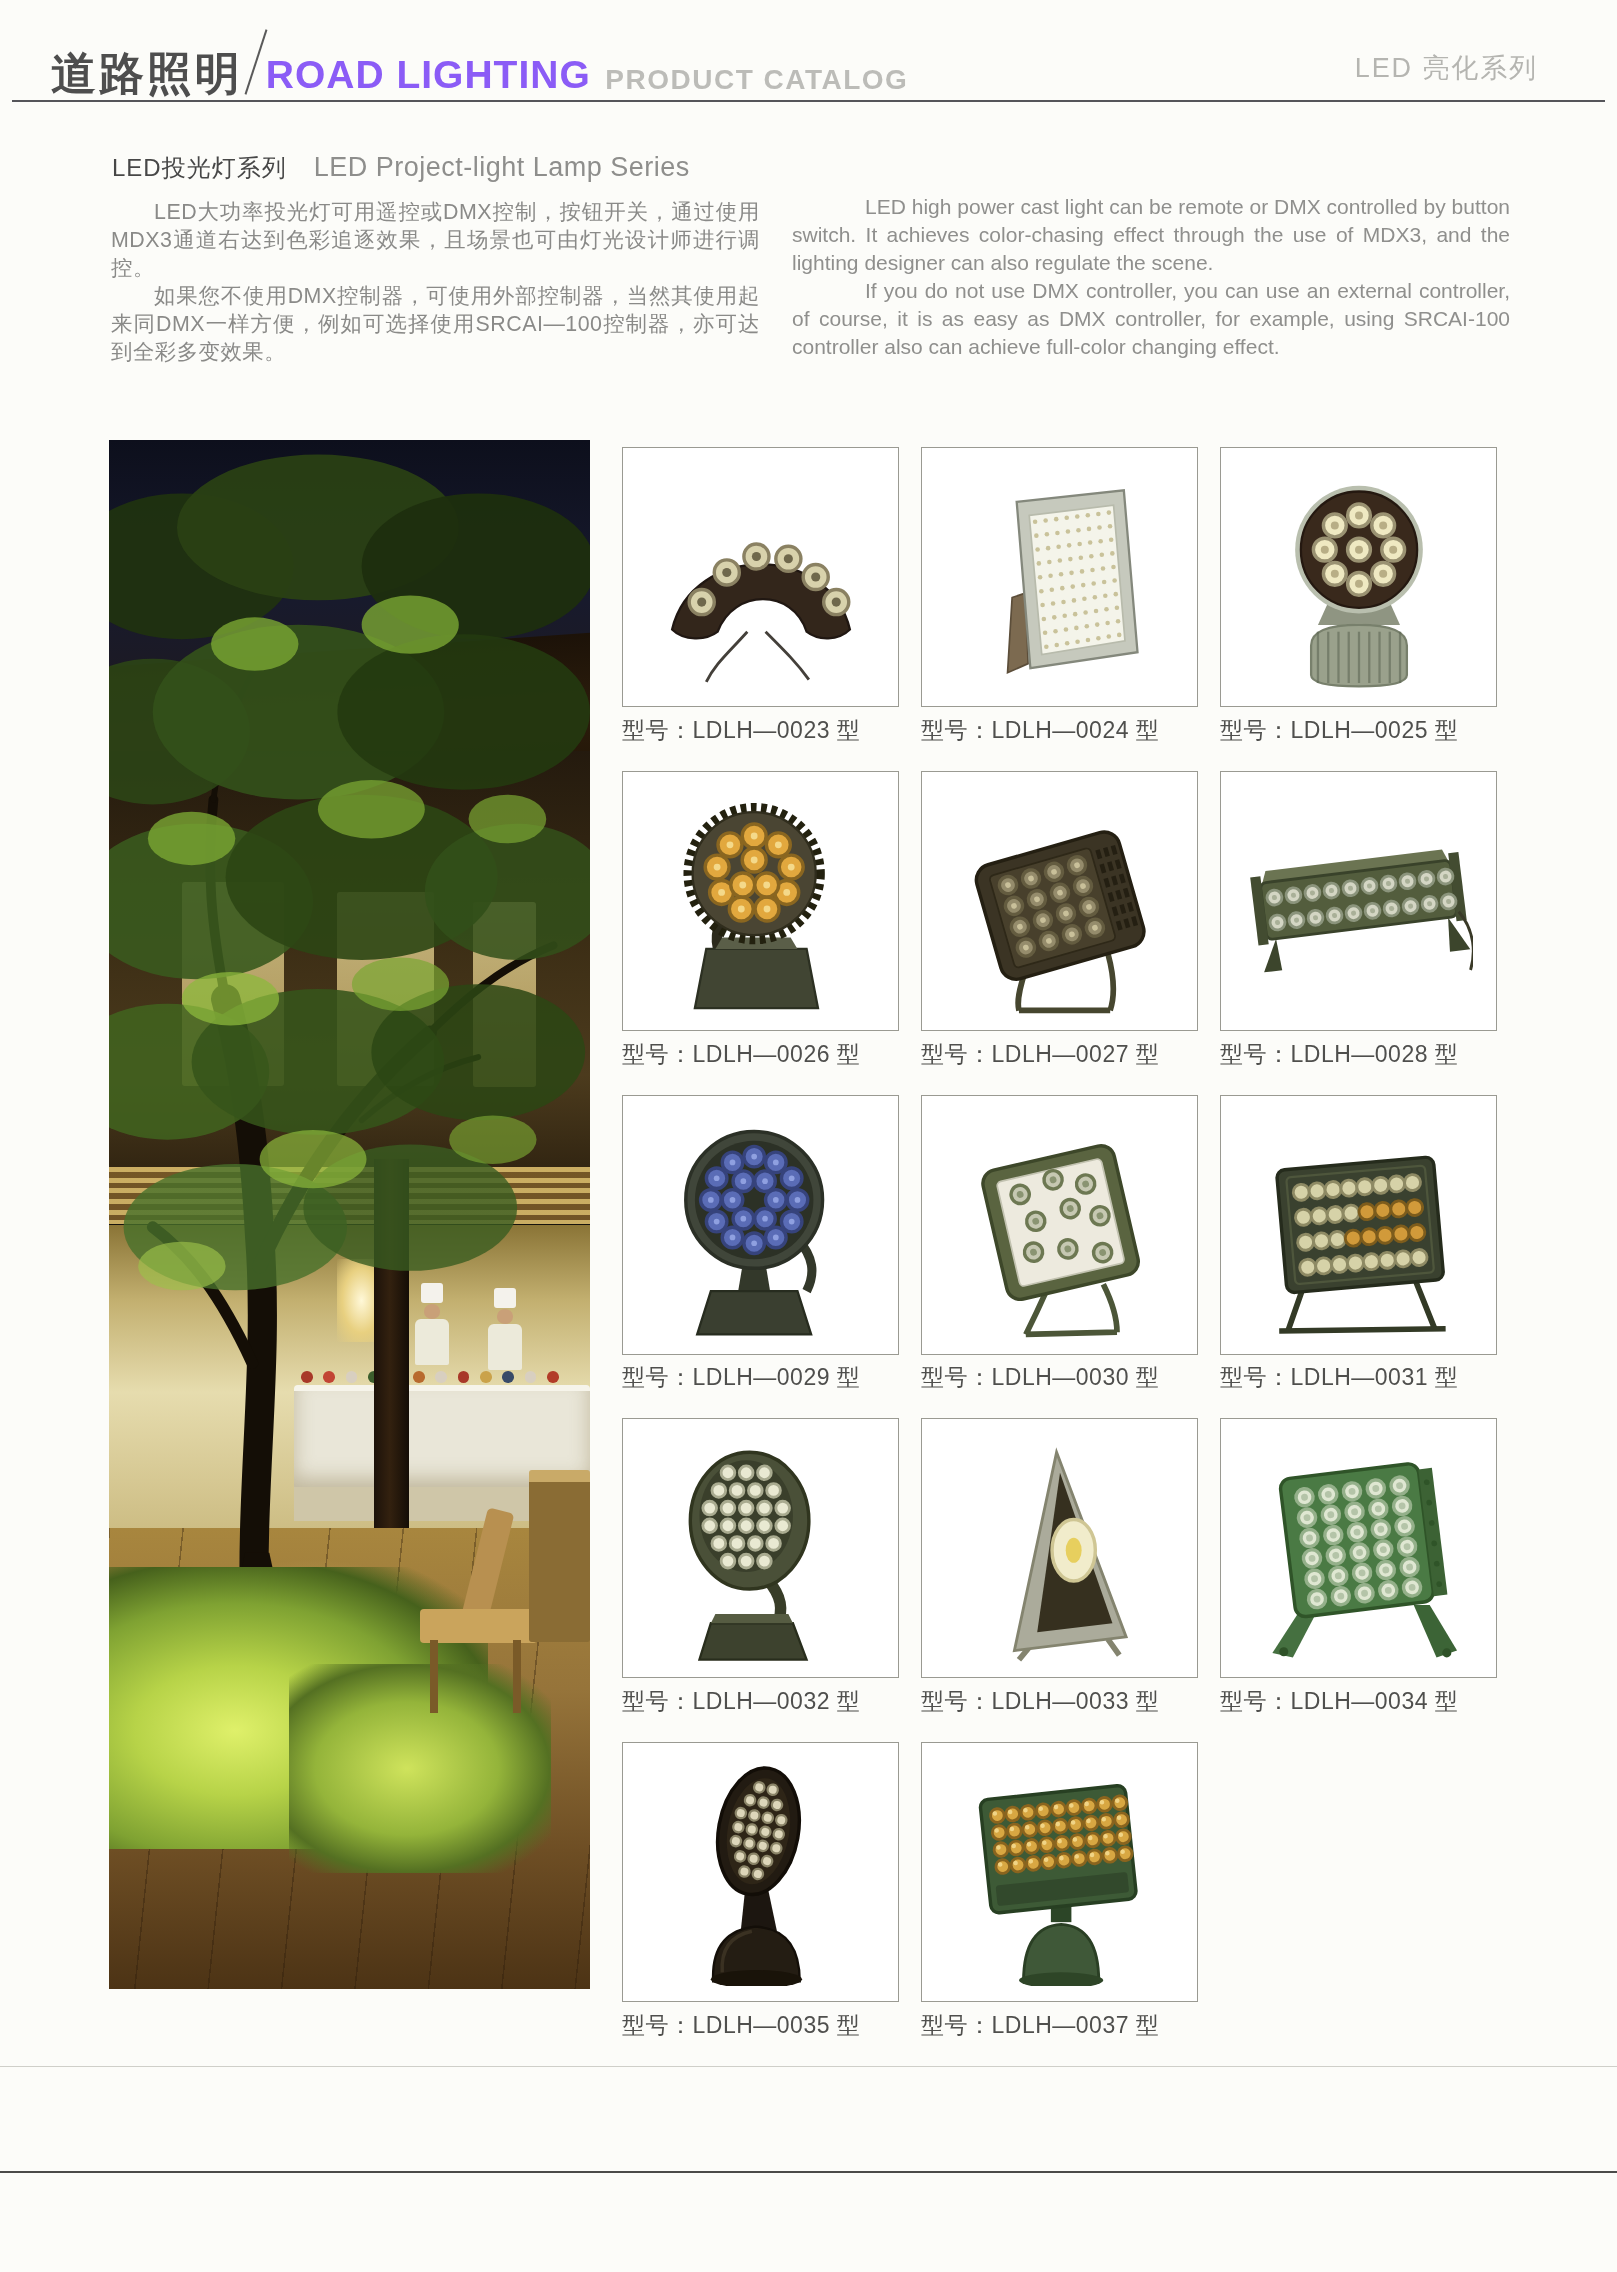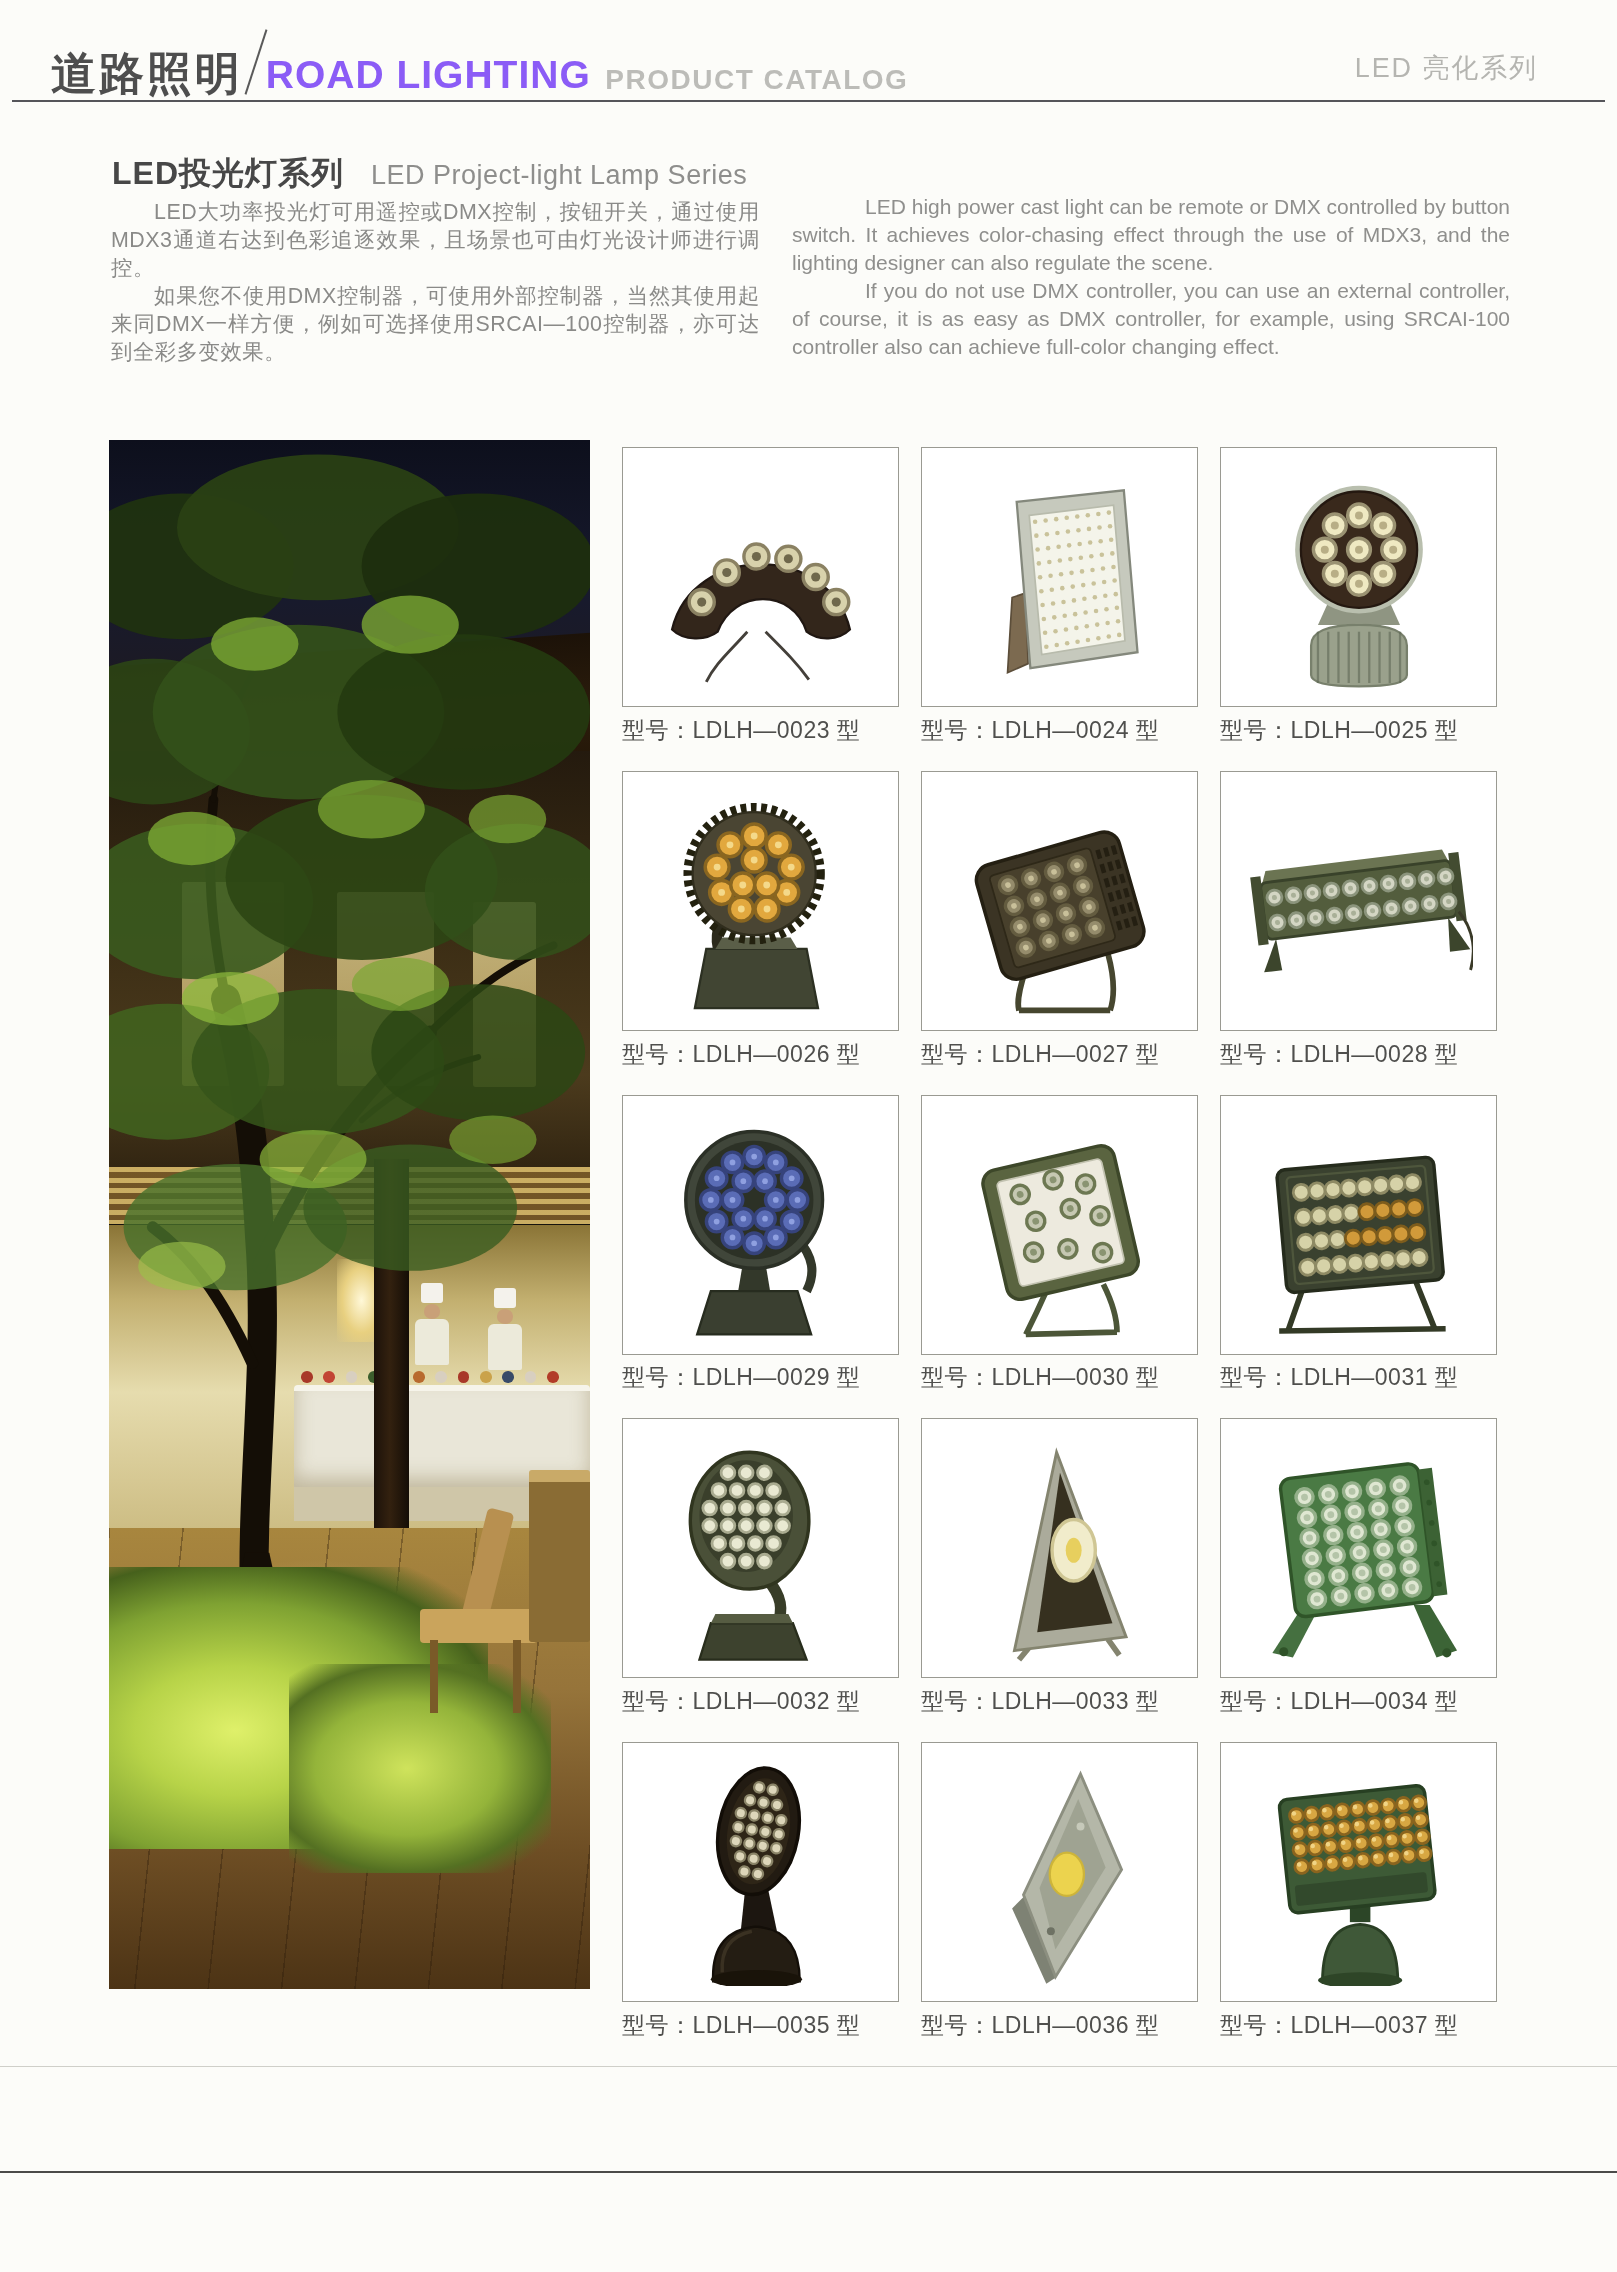--- a/index.html
+++ b/index.html
@@ -8,21 +8,21 @@
   
   .hdr{position:absolute;left:51px;top:28px;height:68px;display:flex;align-items:flex-end;}
   .hdr-cn{font-size:45px;font-weight:700;color:#4e4e4e;letter-spacing:2.9px;line-height:1;}
   .hdr-slash{width:1.9px;height:68px;background:#5a5a5a;transform:rotate(18deg);margin:0 8.7px 0 12.6px;}
   .hdr-en{font-size:39px;font-weight:700;color:#8b5cf6;letter-spacing:1px;line-height:1.05;}
   .hdr-sub{font-size:28px;font-weight:700;color:#bcbcb8;letter-spacing:1.5px;margin-left:14.6px;line-height:1.15;}
   .hdr-right{position:absolute;right:79px;top:50px;font-size:27px;color:#b5b5b1;letter-spacing:1.9px;}
   .hdr-rule{position:absolute;left:11.7px;right:11.7px;top:100px;height:1.9px;background:#55555a;}
   
   .sec-title{position:absolute;left:112px;top:152px;display:flex;align-items:baseline;}
-  .sec-cn{font-size:32px;font-weight:700;color:#474747;letter-spacing:1px;}
+  .sec-cn{font-size:24px;font-weight:400;color:#474747;letter-spacing:1px;}
   .sec-en{font-size:27px;color:#8e8e8c;margin-left:27px;letter-spacing:0.5px;}
   .col-cn{position:absolute;left:111px;top:198px;width:649px;}
   .col-cn p{margin:0;font-size:21.4px;line-height:28px;color:#8a8a88;text-align:justify;text-indent:43px;letter-spacing:0.5px;}
   .col-en{position:absolute;left:792px;top:193px;width:718px;}
   .col-en p{margin:0;font-size:21px;line-height:28px;color:#8f8f8d;text-align:justify;text-indent:73px;}
   
   .photo{position:absolute;left:109px;top:440px;width:481px;height:1549px;overflow:hidden;background:#16130d;}
   .photo *{position:absolute;}
   .ph-sky{left:0;top:0;width:100%;height:321px;background:linear-gradient(180deg,#0d0f1c 0%,#171a2e 45%,#1d1a22 78%,#241a10 100%);}
   .ph-roof{left:-19.4px;top:209px;width:535px;height:131px;background:linear-gradient(180deg,#1c1208,#2c1d0c 60%,#241708);transform:skewY(-4deg);}
@@ -791,33 +791,20 @@
               <circle cx="95" cy="88.5" r="4.5" fill="#ddd6ba" stroke="#8a8468" stroke-width="2"></circle>
               <circle cx="107" cy="88.5" r="4.5" fill="#ddd6ba" stroke="#8a8468" stroke-width="2"></circle>
               <circle cx="89" cy="101" r="4.5" fill="#ddd6ba" stroke="#8a8468" stroke-width="2"></circle>
               <circle cx="101" cy="101" r="4.5" fill="#ddd6ba" stroke="#8a8468" stroke-width="2"></circle>
             </g>
           </svg>
         </div>
       <div class="plabel">型号：LDLH—0035 型</div>
     </div>
 
-    <div class="cell">
-      <div class="imgbox">
-          <svg viewBox="0 0 200 200" xmlns="http://www.w3.org/2000/svg">
-            <polygon points="70,120 97,192 88,198 58,132" fill="#7e8274"></polygon>
-            <polygon points="118,14 154,98 96,192 68,120" fill="#b4b7a8" stroke="#8c8f80" stroke-width="2.5"></polygon>
-            <polygon points="116,36 140,96 96,168 82,114" fill="#9fa392"></polygon>
-            <ellipse cx="106" cy="102" rx="15" ry="19" fill="#ecd34e" stroke="#cdb43a" stroke-width="2"></ellipse>
-            <circle cx="92" cy="152" r="3.5" fill="#6e7264"></circle>
-            <circle cx="118" cy="60" r="3.5" fill="#c6c9ba"></circle>
-          </svg>
-        </div>
-      <div class="plabel">型号：LDLH—0036 型</div>
-    </div>
 
     <div class="cell">
       <div class="imgbox">
           <svg viewBox="0 0 200 200" xmlns="http://www.w3.org/2000/svg">
             <rect x="92" y="128" width="18" height="16" fill="#2c4527"></rect>
             <path d="M68,196 Q68,148 101,146 Q134,148 134,196 Z" fill="#3f5838" stroke="#2a3f24" stroke-width="2.5"></path>
             <ellipse cx="101" cy="195" rx="37" ry="7" fill="#2e4527"></ellipse>
             <g transform="rotate(-6 100 95)">
               <rect x="36" y="30" width="128" height="100" rx="7" fill="#3d5a36" stroke="#273f22" stroke-width="3"></rect>
               <rect x="42" y="106" width="116" height="18" rx="3" fill="#32492c"></rect>

